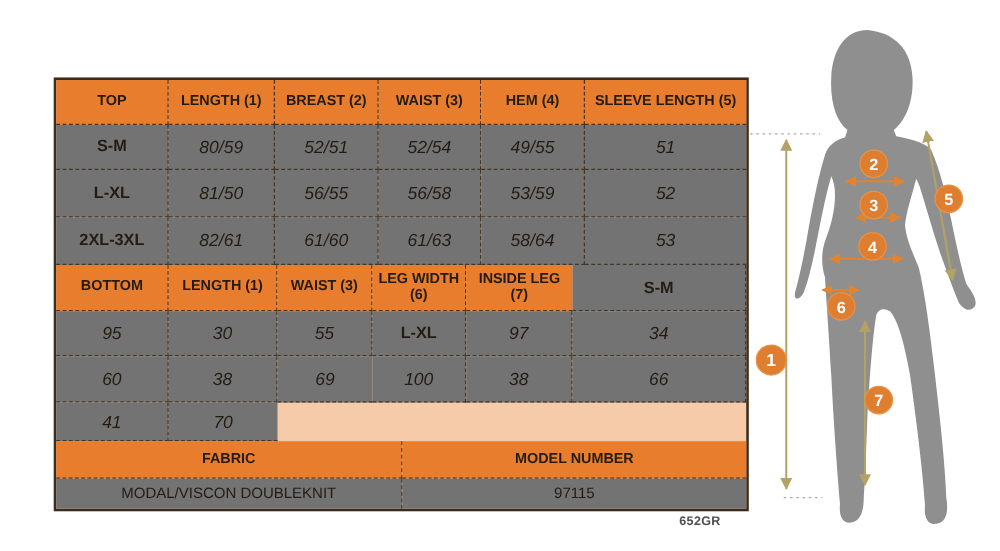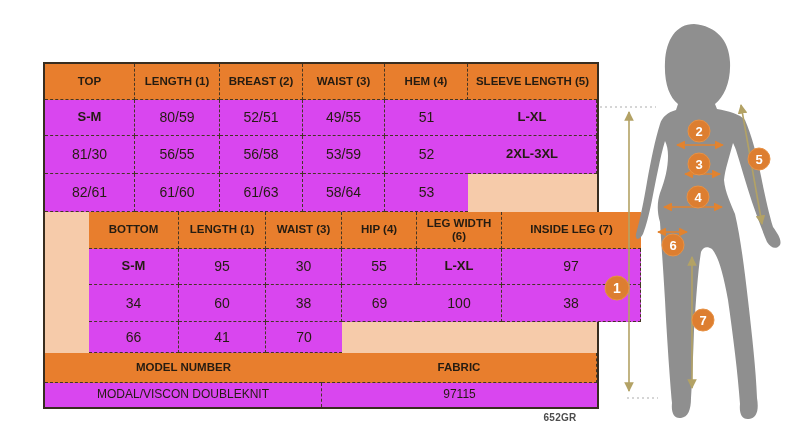--- a/index.html
+++ b/index.html
@@ -6,29 +6,29 @@
   body{
     width:800px;height:441px;position:relative;background:#ffffff;
     font-family:"Liberation Sans", sans-serif;color:#241c12;overflow:hidden;
   }
   .size-table{
     position:absolute;left:43px;top:62px;width:552px;
     border:2px solid #382d20;background:#f6cbaa;
   }
   .sec{display:grid;}
   .sec-top{grid-template-columns:90px 85px 83px 82px 83px 129px;grid-template-rows:36px 36px 38px 38px;}
-  .sec-bottom{grid-template-columns:90px 87px 76px 75px 85px 139px;grid-template-rows:37px 36px 37px 31px;padding-left:44px;}
+  .sec-bottom{grid-template-columns:90px 87px 76px 75px 85px 139px;grid-template-rows:37px 36px 37px 31px;}
   .sec-footer{grid-template-columns:277px 275px;grid-template-rows:30px 24px;}
   .cell{
     display:flex;align-items:center;justify-content:center;text-align:center;
     box-sizing:border-box;border-right:1px dashed #453624;border-bottom:1px dashed #453624;
-    background:#d946ef;line-height:1.15;padding:0 3px;
+    background:#737373;line-height:1.15;padding:0 3px;
   }
   .hc{background:#e87e2d;font-weight:bold;font-size:11.5px;}
-  .dc{font-size:14px;}
+  .dc{font-size:14px;font-style:italic;}
   .rl{font-weight:bold;font-size:13px;}
   .fv{font-size:12px;}
   .lc{border-right:none;}
   .lr{border-bottom:none;}
   .footnote{
     position:absolute;left:520px;top:412px;width:80px;text-align:center;
     font-size:10px;font-weight:bold;color:#4d4d4d;letter-spacing:.3px;
   }
   .figure-wrap{position:absolute;left:598px;top:0;width:202px;height:441px;}
   .badge-num{font-family:"Liberation Sans", sans-serif;font-weight:bold;fill:#ffffff;}
@@ -42,43 +42,43 @@
     <div class="cell hc">TOP</div>
     <div class="cell hc">LENGTH (1)</div>
     <div class="cell hc">BREAST (2)</div>
     <div class="cell hc">WAIST (3)</div>
     <div class="cell hc">HEM (4)</div>
     <div class="cell hc lc">SLEEVE LENGTH (5)</div>
 
     <div class="cell rl">S-M</div>
     <div class="cell dc">80/59</div>
     <div class="cell dc">52/51</div>
+    <div class="cell dc">52/54</div>
     <div class="cell dc">49/55</div>
     <div class="cell dc lc">51</div>
 
     <div class="cell rl">L-XL</div>
-    <div class="cell dc">81/30</div>
+    <div class="cell dc">81/50</div>
     <div class="cell dc">56/55</div>
     <div class="cell dc">56/58</div>
     <div class="cell dc">53/59</div>
     <div class="cell dc lc">52</div>
 
     <div class="cell rl">2XL-3XL</div>
     <div class="cell dc">82/61</div>
     <div class="cell dc">61/60</div>
     <div class="cell dc">61/63</div>
     <div class="cell dc">58/64</div>
     <div class="cell dc lc">53</div>
   </div>
 
   <div class="sec sec-bottom">
     <div class="cell hc">BOTTOM</div>
     <div class="cell hc">LENGTH (1)</div>
     <div class="cell hc">WAIST (3)</div>
-    <div class="cell hc">HIP (4)</div>
     <div class="cell hc">LEG WIDTH (6)</div>
     <div class="cell hc lc">INSIDE LEG (7)</div>
 
     <div class="cell rl">S-M</div>
     <div class="cell dc">95</div>
     <div class="cell dc">30</div>
     <div class="cell dc">55</div>
 
     <div class="cell rl">L-XL</div>
     <div class="cell dc">97</div>
@@ -88,22 +88,22 @@
     <div class="cell dc lc">69</div>
 
     <div class="cell dc">100</div>
     <div class="cell dc">38</div>
     <div class="cell dc">66</div>
     <div class="cell dc">41</div>
     <div class="cell dc lc">70</div>
   </div>
 
   <div class="sec sec-footer">
+    <div class="cell hc">FABRIC</div>
     <div class="cell hc lc">MODEL NUMBER</div>
-    <div class="cell hc">FABRIC</div>
     <div class="cell fv lr">MODAL/VISCON DOUBLEKNIT</div>
     <div class="cell fv lc lr">97115</div>
   </div>
 </div>
 
 <div class="footnote">652GR</div>
 
 <svg class="figure-wrap" viewBox="598 0 202 441" xmlns="http://www.w3.org/2000/svg">
   <defs>
     <marker id="mo" viewBox="0 0 10 10" refX="9" refY="5" markerWidth="5.5" markerHeight="5.5" orient="auto-start-reverse">

